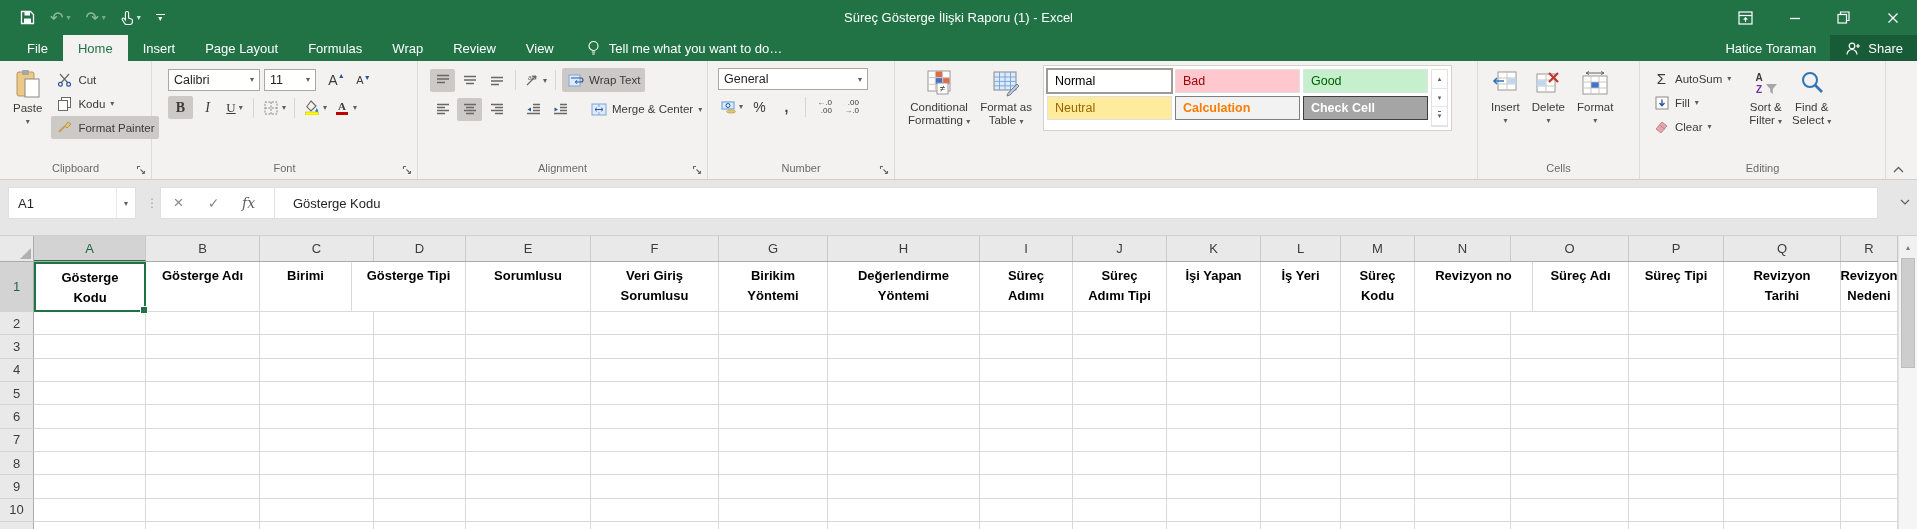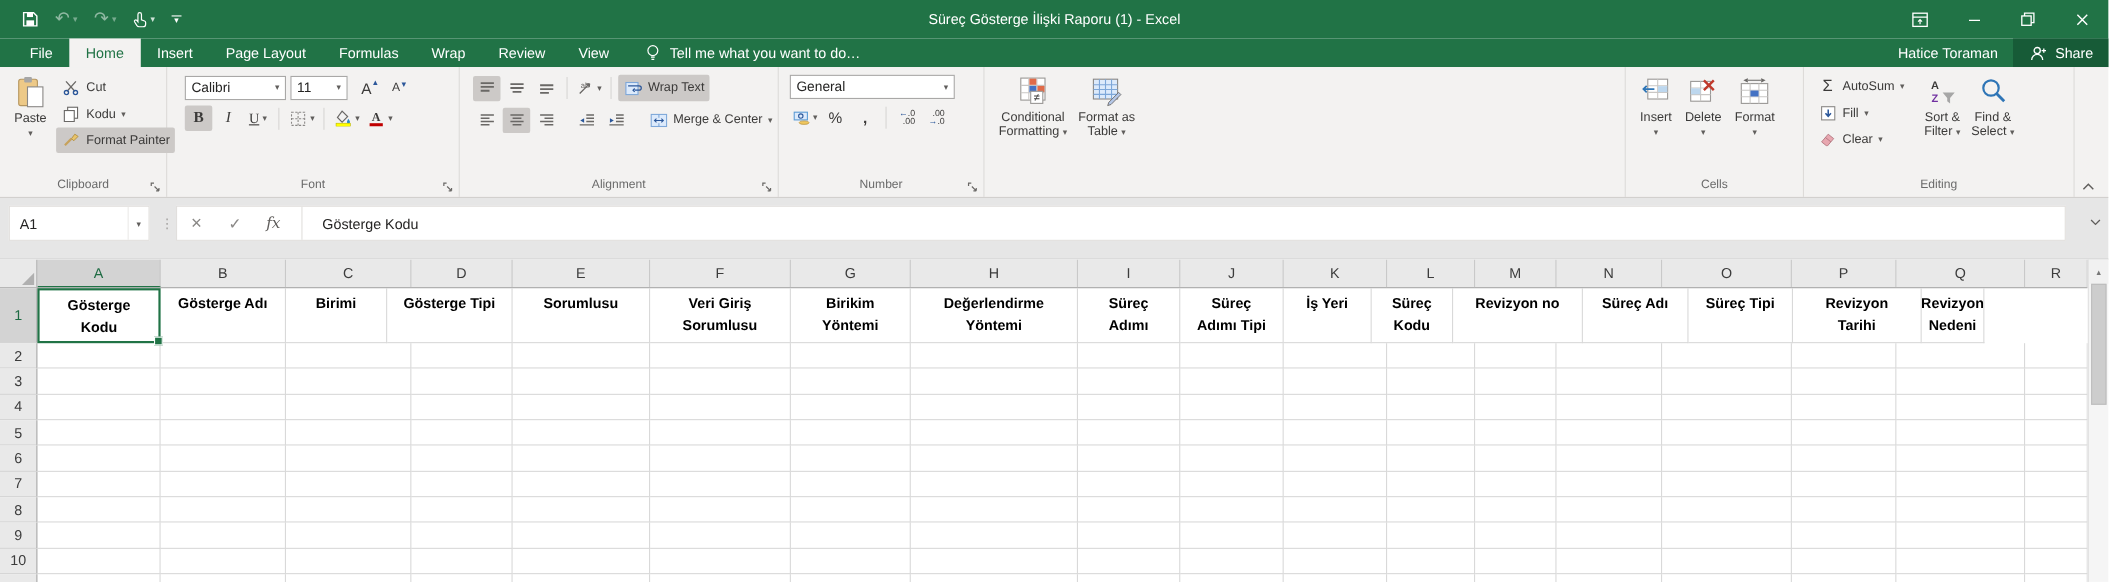--- a/index.html
+++ b/index.html
@@ -495,20 +495,41 @@
           <span class="bicon">
             <svg width="28" height="28" viewBox="0 0 28 28">
                 <rect x="2" y="3" width="22" height="18" fill="#dceafb" stroke="#8a8886"></rect>
                 <path d="M2 8 h22 M2 12.4 h22 M2 16.8 h22 M7.5 3 v18 M13 3 v18 M18.5 3 v18" stroke="#7da7d9"></path>
                 <path d="M16 24 L25 15 l2 2 -9 9 -3 1z" fill="#b4c7e7" stroke="#6a6866" stroke-width=".8"></path>
               </svg>
           </span>
           <span>Format as</span>
           <span><span>Table</span> <span class="caret">▾</span></span>
         </div>
+        <div class="gallery">
+          <div class="gcells">
+              <div class="gcell gsel" style="background: rgb(255, 255, 255); color: rgb(0, 0, 0);">Normal</div>
+              <div class="gcell" style="background: rgb(255, 199, 206); color: rgb(156, 0, 6);">Bad</div>
+              <div class="gcell" style="background: rgb(198, 239, 206); color: rgb(0, 97, 0);">Good</div>
+              <div class="gcell" style="background: rgb(255, 235, 156); color: rgb(156, 101, 0);">Neutral</div>
+              <div class="gcell" style="background: rgb(242, 242, 242); color: rgb(250, 125, 0); border: 1px solid rgb(127, 127, 127); font-weight: bold;">Calculation</div>
+              <div class="gcell" style="background: rgb(165, 165, 165); color: rgb(255, 255, 255); border: 1px solid rgb(63, 63, 63); font-weight: bold;">Check Cell</div>
+            </div>
+          <div class="gscroll">
+            <div class="gsb">
+                <span>▴</span>
+              </div>
+            <div class="gsb">
+                <span>▾</span>
+              </div>
+            <div class="gsb">
+                <span class="bar" style="border-top:1px solid #605e5c">▾</span>
+              </div>
+          </div>
+        </div>
       </div>
     </div>
 
     <div class="rgroup g-cells">
       <div class="gpad" style="padding-top:4px; gap:2px">
         <div class="bigbtn">
           <span class="bicon">
             <svg width="26" height="26" viewBox="0 0 26 26">
                 <rect x="6" y="2" width="18" height="18" fill="#fff" stroke="#9a9896"></rect>
                 <path d="M6 8 h18 M6 14 h18 M15 2 v18" stroke="#c9c7c5"></path>
@@ -701,20 +722,21 @@
           <div class="gcellc" style="width: 128px;"><span class="inner">Veri Giriş
 Sorumlusu</span></div>
           <div class="gcellc" style="width: 109px;"><span class="inner">Birikim
 Yöntemi</span></div>
           <div class="gcellc" style="width: 152px;"><span class="inner">Değerlendirme
 Yöntemi</span></div>
           <div class="gcellc" style="width: 93px;"><span class="inner">Süreç
 Adımı</span></div>
           <div class="gcellc" style="width: 94px;"><span class="inner">Süreç
 Adımı Tipi</span></div>
+          <div class="gcellc" style="width: 94px;"><span class="inner">İşi Yapan</span></div>
           <div class="gcellc" style="width: 80px;"><span class="inner">İş Yeri</span></div>
           <div class="gcellc" style="width: 74px;"><span class="inner">Süreç
 Kodu</span></div>
           <div class="gcellc" style="width: 118px;"><span class="inner">Revizyon no</span></div>
           <div class="gcellc" style="width: 96px;"><span class="inner">Süreç Adı</span></div>
           <div class="gcellc" style="width: 95px;"><span class="inner">Süreç Tipi</span></div>
           <div class="gcellc" style="width: 117px;"><span class="inner">Revizyon
 Tarihi</span></div>
           <div class="gcellc" style="width: 57px;"><span class="inner" style="width: 116px;">Revizyon
 Nedeni</span></div>

